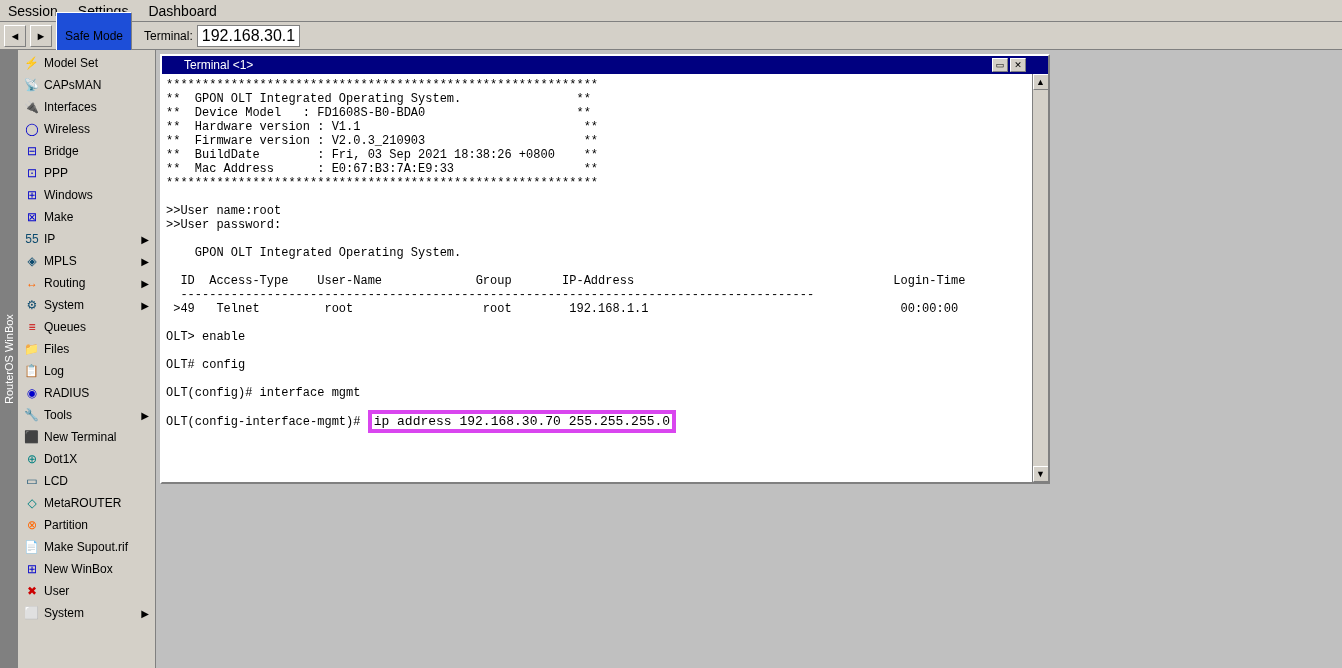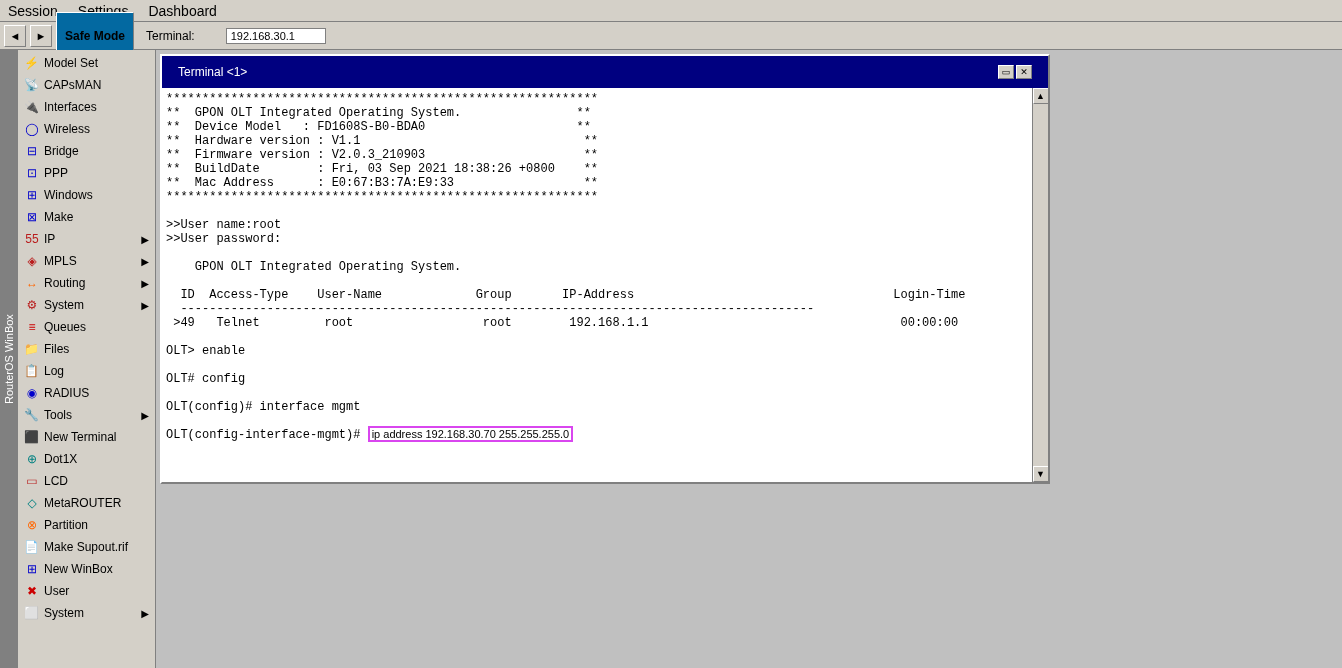--- a/index.html
+++ b/index.html
@@ -47,40 +47,38 @@
       border-left-color: #ffffff;
       width: 22px;
       height: 22px;
       display: flex;
       align-items: center;
       justify-content: center;
       cursor: pointer;
       font-size: 11px;
     }
     .safe-mode-btn {
-      background: #0369a1;
+      background: #1d4ed8;
       border: 1px solid #808080;
       border-top-color: #ffffff;
       border-left-color: #ffffff;
       padding: 16px 8px;
       cursor: pointer;
       font-size: 12px;
-      font-weight: bold;
     }
     .session-label {
       font-size: 12px;
       margin-left: 8px;
     }
     .session-value {
       background: white;
       border: 1px solid #808080;
       padding: 1px 4px;
-      font-size: 11px;
+      font-size: 16px;
       min-width: 100px;
-      margin-left: 27px;
     }
 
     
     .main-layout {
       display: flex;
       flex: 1;
       overflow: hidden;
     }
 
     
@@ -112,21 +110,21 @@
     .sidebar-item .arrow {
       margin-left: auto;
       font-size: 10px;
     }
 
     
     .icon-orange { color: #ff6600; }
     .icon-green { color: #008000; }
     .icon-blue { color: #0000cc; }
     .icon-red { color: #cc0000; }
-    .icon-gray { color: #b91c1c; }
+    .icon-gray { color: #0c4a6e; }
     .icon-teal { color: #008080; }
     .icon-yellow { color: #ccaa00; }
 
     
     .vertical-label {
       writing-mode: vertical-rl;
       transform: rotate(180deg);
       background: #808080;
       color: white;
       font-size: 11px;
@@ -156,25 +154,25 @@
       height: 430px;
       border: 2px solid #808080;
       border-top-color: #ffffff;
       border-left-color: #ffffff;
       display: flex;
       flex-direction: column;
     }
     .terminal-titlebar {
       background: #000080;
       color: white;
-      padding: 2px 16px;
+      padding: 2px 22px;
       display: flex;
       align-items: center;
       justify-content: space-between;
-      height: 32px;
+      height: 18px;
       flex-shrink: 0;
     }
     .terminal-title {
       font-size: 12px;
     }
     .terminal-controls {
       display: flex;
       gap: 2px;
     }
     .terminal-ctrl-btn {
@@ -231,24 +229,24 @@
       background: #d4d0c8;
       width: 100%;
     }
     .terminal-content-row {
       display: flex;
       flex: 1;
       overflow: hidden;
     }
     .input-box {
       background: white;
-      border: 2px solid #d946ef;
+      border: 4px solid #d946ef;
       padding: 0 2px;
-      font-family: Liberation Sans, sans-serif;
-      font-size: 11px;
+      font-family: Liberation Mono, monospace;
+      font-size: 13px;
       min-width: 260px;
     }
   </style>
 </head>
 <body>
 
 <div class="menu-bar">
   <span>Session</span>
   <span>Settings</span>
   <span>Dashboard</span>

